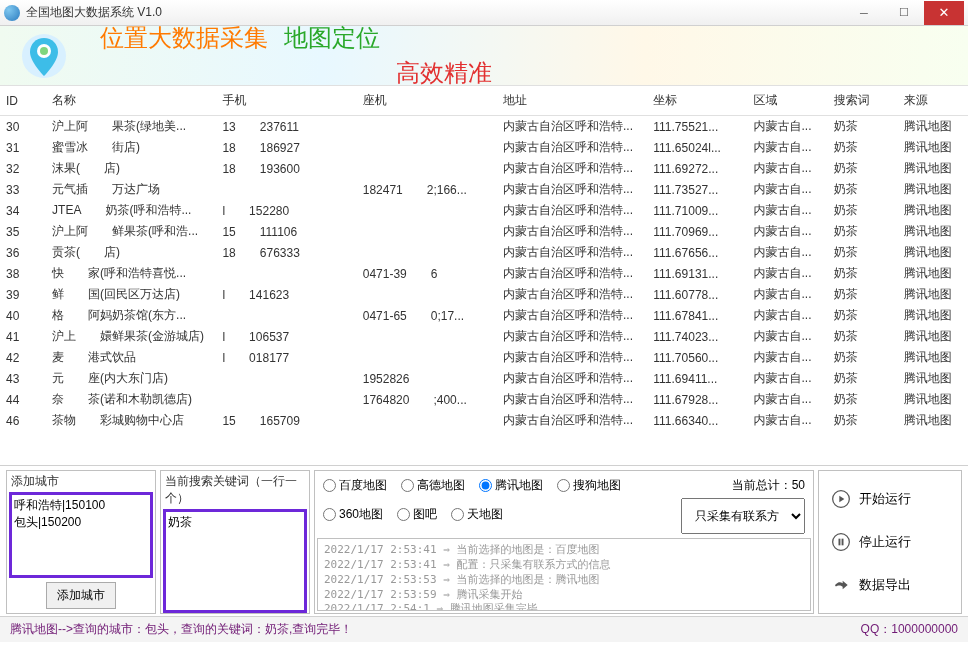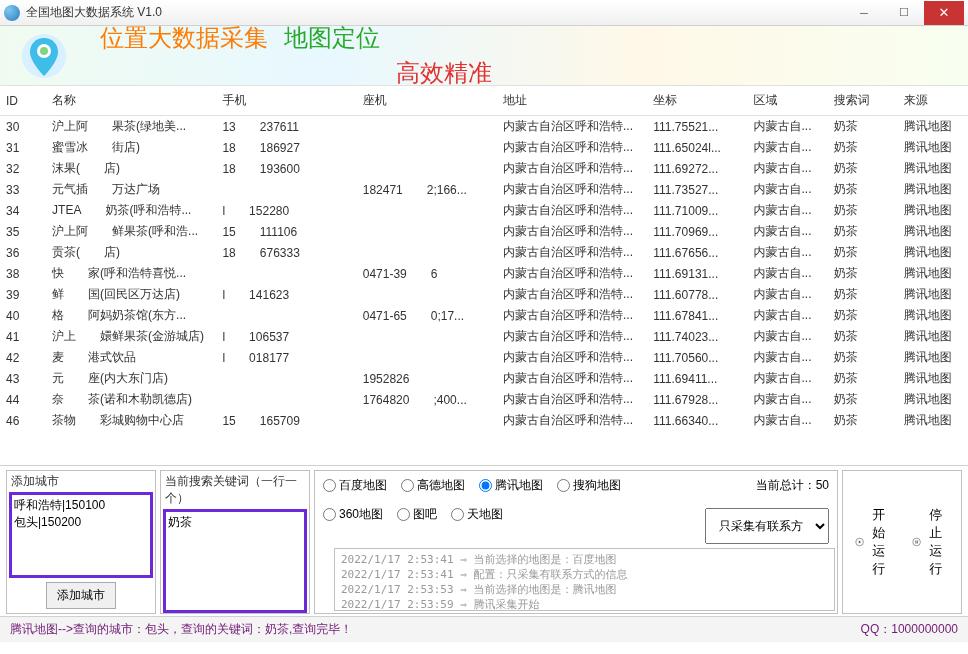--- a/index.html
+++ b/index.html
@@ -32,25 +32,25 @@
 .panel { border: 1px solid #c0c0c0; display: flex; flex-direction: column; }
 .panel .panel-title { font-size: 12px; padding: 2px 4px; color: #333; }
 .panel textarea { flex: 1; border: 3px solid #6d28d9; font-size: 12px; padding: 2px; resize: none; font-family: inherit; margin: 0 2px; }
 .panel .add-btn { font-size: 12px; padding: 4px 10px; margin: 4px auto; background: #f0f0f0; border: 1px solid #aaa; cursor: pointer; }
 
 .p-city { width: 150px; }
 .p-keyword { width: 150px; }
 .p-middle { flex: 1; }
 .p-middle .radio-row { display: flex; gap: 14px; padding: 6px 8px; font-size: 12px; align-items: center; }
 .p-middle .radio-row label { display: flex; align-items: center; gap: 3px; }
-.p-middle .log { flex: 1; background: #fff; border: 1px solid #c0c0c0; margin: 0 2px 2px 19px; padding: 4px 6px; font-size: 11px; color: #999; font-family: Consolas, monospace; line-height: 1.35; overflow: hidden; }
+.p-middle .log { flex: 1; background: #fff; border: 1px solid #c0c0c0; margin: 0 2px 2px 2px; padding: 4px 6px; font-size: 11px; color: #999; font-family: Consolas, monospace; line-height: 1.35; overflow: hidden; }
 .p-middle .total-row { display: flex; justify-content: flex-end; align-items: center; gap: 8px; padding: 0 8px 4px 8px; font-size: 12px; }
 .p-middle select { font-size: 12px; padding: 9px; }
 
-.p-actions { width: 120px; display: flex; justify-content: space-around; padding: 6px 4px; border: 1px solid #c0c0c0; }
+.p-actions { width: 144px; display: flex; flex-direction: column; justify-content: space-around; padding: 6px 4px; border: 1px solid #c0c0c0; }
 .p-actions .action-btn { display: flex; align-items: center; gap: 8px; font-size: 13px; padding: 6px 8px; cursor: pointer; }
 .p-actions .action-btn svg { width: 20px; height: 20px; }
 
 .statusbar { height: 26px; background: #f4f4f4; border-top: 1px solid #d0d0d0; display: flex; align-items: center; padding: 0 10px; font-size: 12px; color: #701a75; }
 .statusbar .status-left { flex: 1; }
 .statusbar .status-right { }
 
 
 .c-id{width:46px} .c-name{width:170px} .c-mob{width:140px} .c-tel{width:140px} .c-addr{width:150px} .c-coord{width:100px} .c-area{width:80px} .c-kw{width:70px} .c-src{width:70px}
 </style>
@@ -311,21 +311,21 @@
             <label>
               <input type="radio" name="map" style="">
               <span>图吧</span>
             </label>
             <label>
               <input type="radio" name="map" style="">
               <span>天地图</span>
             </label>
           </div>
       </div>
-      <div class="total-row" style="flex-direction:column;align-items:flex-end;gap:14px;padding-top:6px;">
+      <div class="total-row" style="flex-direction:column;align-items:flex-end;gap:4px;padding-top:6px;">
         <span>当前总计：50</span>
         <select><option>只采集有联系方</option></select>
       </div>
     </div>
     <div class="log" id="logbox">2022/1/17 2:53:41  ⇒  当前选择的地图是：百度地图<br>2022/1/17 2:53:41  ⇒  配置：只采集有联系方式的信息<br>2022/1/17 2:53:53  ⇒  当前选择的地图是：腾讯地图<br>2022/1/17 2:53:59  ⇒  腾讯采集开始<br>2022/1/17 2:54:1   ⇒  腾讯地图采集完毕</div>
   </div>
 
   <div class="p-actions">
     <div class="action-btn">
       <svg viewBox="0 0 24 24">

